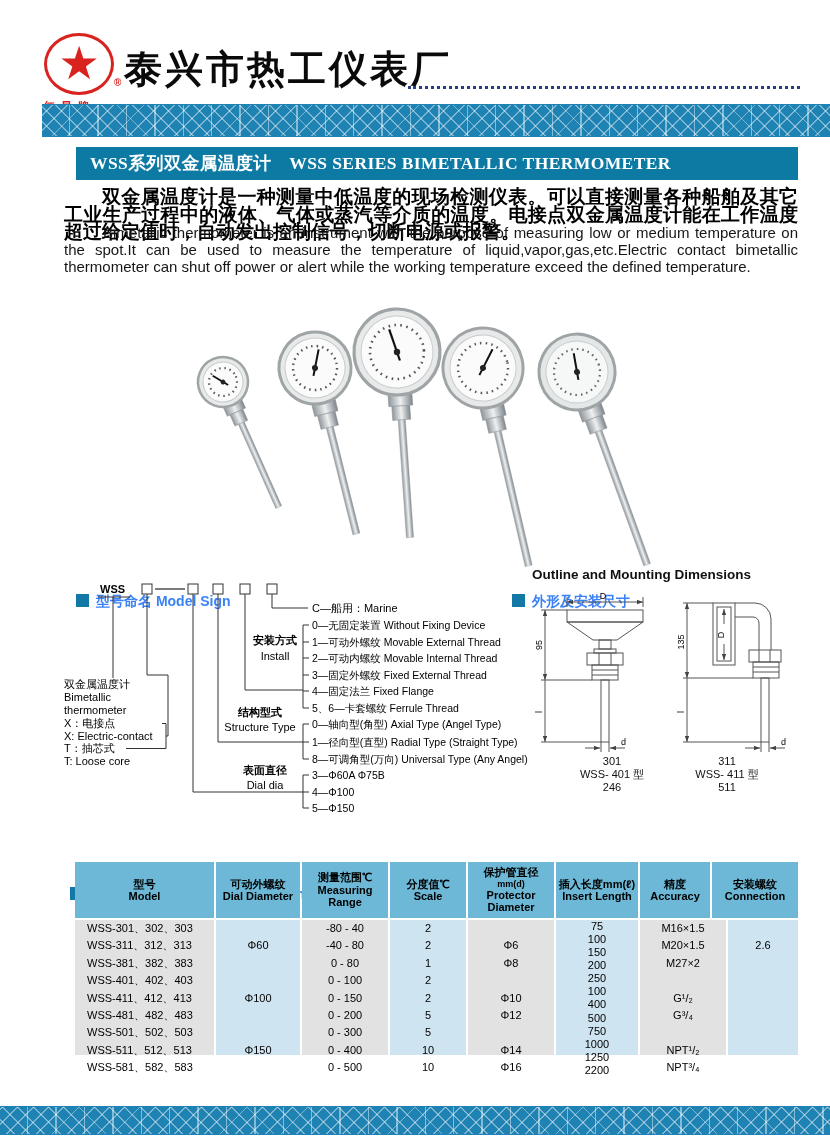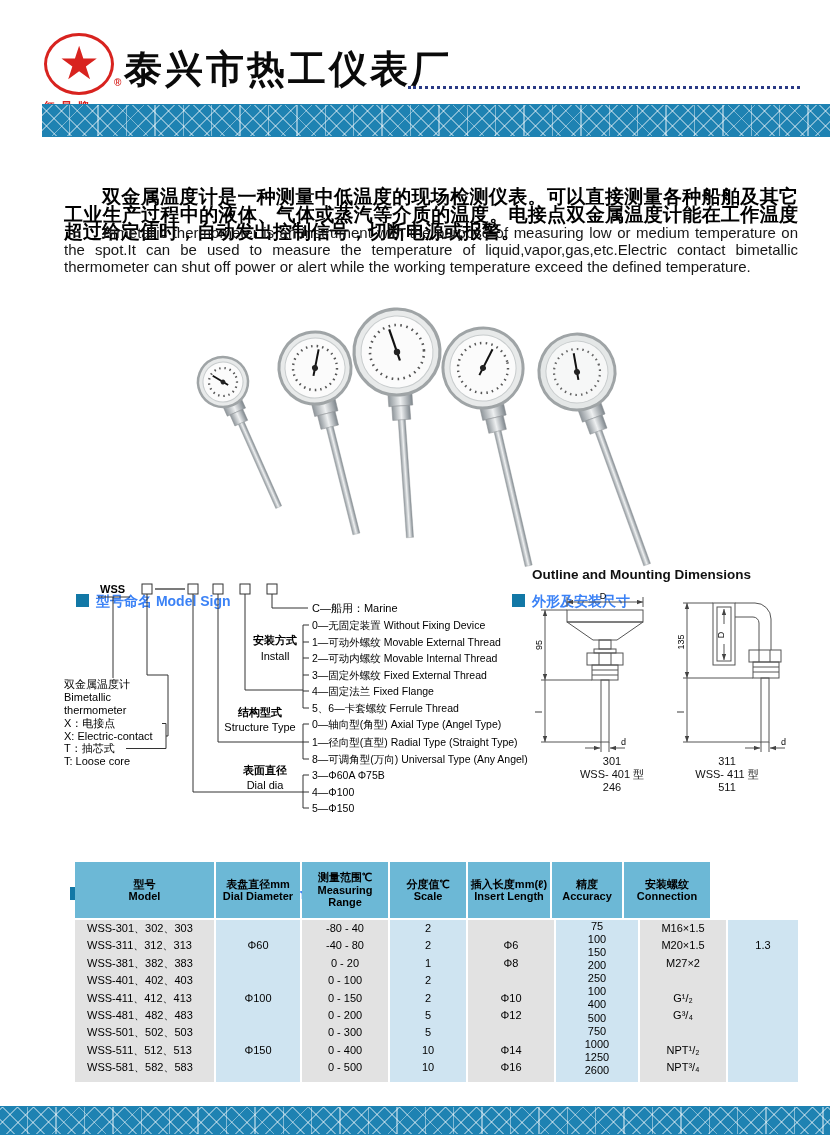--- a/index.html
+++ b/index.html
@@ -47,21 +47,21 @@
   .cap{position:absolute;width:120px;text-align:center;font-size:11px;line-height:13px;color:#111;}
   
   #spec-table{position:absolute;left:75px;top:862px;width:723px;}
   .thead{display:flex;gap:2px;}
   .th{background:#6cb8d6;height:56px;display:flex;flex-direction:column;justify-content:center;
       align-items:center;text-align:center;font-size:11px;font-weight:bold;line-height:12.5px;color:#000;}
   .th .sm{font-size:9px;line-height:10px;font-weight:bold;}
   .w1{width:139px}.w2{width:84px}.w3{width:86px}.w4{width:76px}
   .w5{width:86px}.w6{width:82px}.w7{width:86px}.w8{width:70px}
   .tbody{display:flex;gap:2px;margin-top:2px;}
-  .col{position:relative;height:162px;font-size:11px;color:#000;}
+  .col{position:relative;height:135px;font-size:11px;color:#000;}
   .bg-gray{background:#e2e2e2}.bg-blue{background:#cfe4f1}
   .cl{line-height:17.4px;padding-left:12px;text-align:left;white-space:nowrap;}
   .cc{line-height:17.4px;text-align:center;}
   .ins{line-height:13.08px;text-align:center;}
   .abs{position:absolute;left:0;right:0;text-align:center;height:13px;line-height:13px;white-space:nowrap;}
   .r0{top:2px}.r1{top:19.4px}.r2{top:36.8px}.r4{top:71.6px}
   .r5{top:89px}.r7{top:123.8px}.r8{top:141.2px}
   .g0{top:19px}.g1{top:72px}.g2{top:124px}
   
   text{font-family:"Liberation Sans",sans-serif;fill:#000;}
@@ -76,20 +76,21 @@
     <div class="oval">
       <span class="star">★</span>
     </div>
     <span class="reg">®</span>
     <div class="brand">红星牌</div>
   </div>
   <div id="company">泰兴市热工仪表厂</div>
   <div id="leader"></div>
   <div id="band-top" class="xband"></div>
 
+  <div id="titlebar">WSS系列双金属温度计　WSS SERIES BIMETALLIC THERMOMETER</div>
 
   <div id="intro-cn">双金属温度计是一种测量中低温度的现场检测仪表。可以直接测量各种船舶及其它工业生产过程中的液体、气体或蒸汽等介质的温度。电接点双金属温度计能在工作温度超过给定值时，自动发出控制信号，切断电源或报警。</div>
   <div id="intro-en">Bimetallic thermometer is an instrument with the purpose of measuring low or medium temperature on the spot.It can be used to measure the temperature of liquid,vapor,gas,etc.Electric contact bimetallic thermometer can shut off power or alert while the working temperature exceed the defined temperature.</div>
 
   <svg id="photos" width="490" height="258" viewBox="0 0 490 258">
     <defs>
       <linearGradient id="mg" x1="0" y1="0" x2="1" y2="0">
         <stop offset="0" stop-color="#8f969b"></stop>
           <stop offset="0.5" stop-color="#eef0f1"></stop>
           <stop offset="1" stop-color="#7e868c"></stop>
@@ -315,31 +316,37 @@
     <span class="sq"></span><span>技术参数 Technical Specification</span>
   </div>
 
   <div id="spec-table">
     <div class="thead">
       <div class="th w1">
           <div>型号</div>
           <div>Model</div>
         </div>
       <div class="th w2">
-          <div>表盘直径mm</div>
+          <div>可动外螺纹</div>
           <div>Dial Diameter</div>
         </div>
       <div class="th w3">
           <div>测量范围℃</div>
           <div>Measuring</div>
           <div>Range</div>
         </div>
       <div class="th w4">
           <div>分度值℃</div>
           <div>Scale</div>
+        </div>
+      <div class="th w5">
+          <div>保护管直径</div>
+          <div class="sm">mm(d)</div>
+          <div>Protector</div>
+          <div>Diameter</div>
         </div>
       <div class="th w6">
           <div>插入长度mm(ℓ)</div>
           <div>Insert Length</div>
         </div>
       <div class="th w8">
           <div>精度</div>
           <div>Accuracy</div>
         </div>
       <div class="th w7">
@@ -360,21 +367,21 @@
         <div class="cl">WSS-581、582、583</div>
       </div>
       <div class="col w2 bg-blue">
         <div class="abs g0">Φ60</div>
         <div class="abs g1">Φ100</div>
         <div class="abs g2">Φ150</div>
       </div>
       <div class="col w3 bg-gray">
         <div class="cc">-80 - 40</div>
         <div class="cc">-40 - 80</div>
-        <div class="cc">0 - 20</div>
+        <div class="cc">0 - 80</div>
         <div class="cc">0 - 100</div>
         <div class="cc">0 - 150</div>
         <div class="cc">0 - 200</div>
         <div class="cc">0 - 300</div>
         <div class="cc">0 - 400</div>
         <div class="cc">0 - 500</div>
       </div>
       <div class="col w4 bg-blue">
         <div class="cc">2</div>
         <div class="cc">2</div>
@@ -399,32 +406,32 @@
         <div class="ins">100</div>
         <div class="ins">150</div>
         <div class="ins">200</div>
         <div class="ins">250</div>
         <div class="ins">100</div>
         <div class="ins">400</div>
         <div class="ins">500</div>
         <div class="ins">750</div>
         <div class="ins">1000</div>
         <div class="ins">1250</div>
-        <div class="ins">2600</div>
+        <div class="ins">2200</div>
       </div>
       <div class="col w7 bg-gray">
         <div class="abs r0">M16×1.5</div>
         <div class="abs r1">M20×1.5</div>
         <div class="abs r2">M27×2</div>
         <div class="abs r4">G¹/₂</div>
         <div class="abs r5">G³/₄</div>
         <div class="abs r7">NPT¹/₂</div>
         <div class="abs r8">NPT³/₄</div>
       </div>
       <div class="col w8 bg-blue">
-        <div class="abs g0">1.3</div>
+        <div class="abs g0">2.6</div>
       </div>
     </div>
   </div>
 
   <div id="band-bottom" class="xband"></div>
 
 </div>
 
 </body></html>

